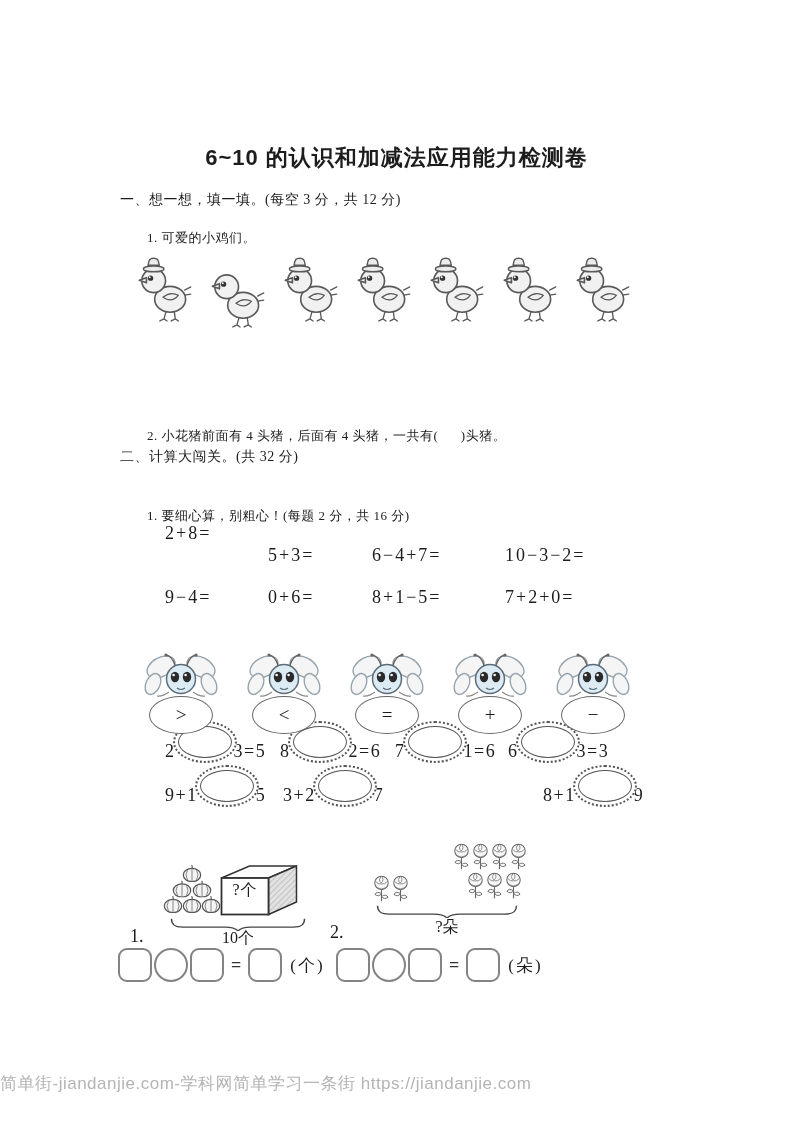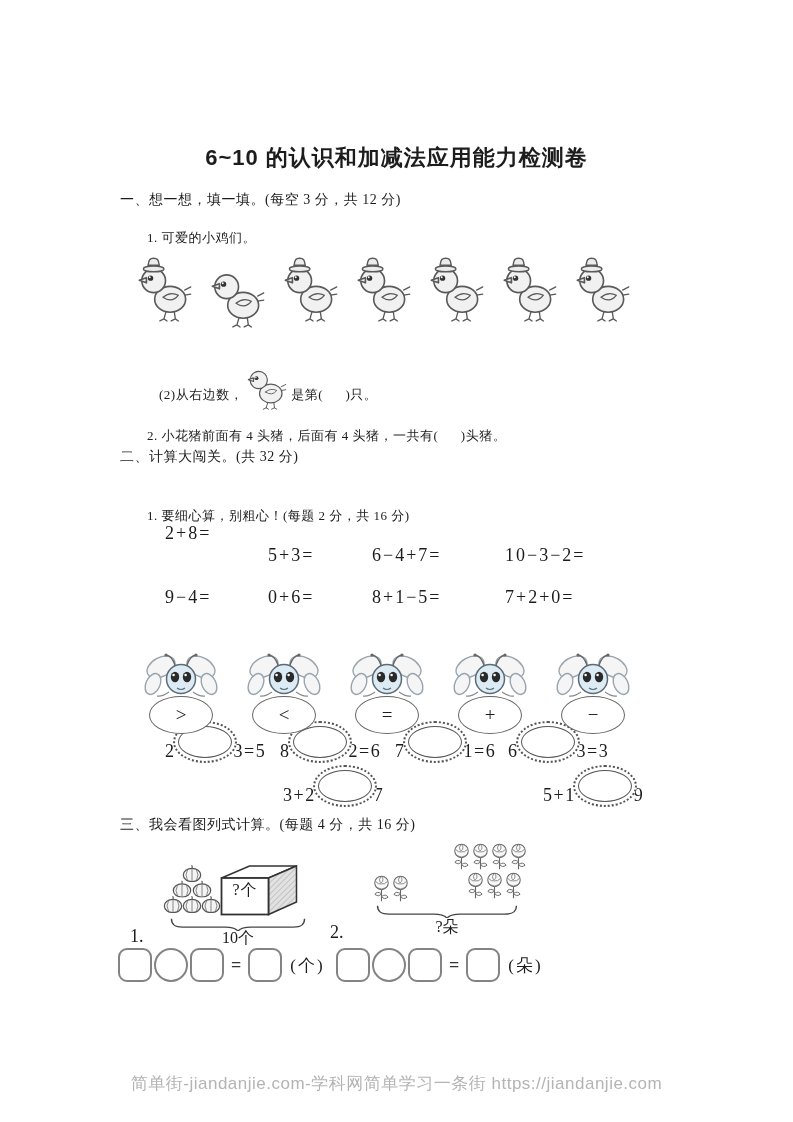--- a/index.html
+++ b/index.html
@@ -29,21 +29,21 @@
   .scallop::after{content:"";position:absolute;inset:3px;border-radius:50%;border:1.2px solid #555;}
   .agroup{position:absolute;display:flex;align-items:center;}
   .abox{width:34px;height:34px;border:2px solid #838383;border-radius:9px;
         background:#fff;margin-right:2px;box-sizing:border-box;}
   .acircle{border-radius:50%;}
   .aeq{font-size:18px;font-weight:bold;margin:0 7px 0 5px;color:#333;}
   .aunit{font-size:17px;margin-left:6px;letter-spacing:2px;}
   .fig-num{font-size:18px;}
   .fig-label{font-size:16px;text-align:center;}
   .qmark-box{font-size:16px;text-align:center;letter-spacing:1px;}
-  .footer{top:1072px;left:0;right:0;text-align:center;color:#b4b4b4;font-size:17px;
+  .footer{top:1072px;left:0;right:0;text-align:left;color:#b4b4b4;font-size:17px;
           font-family:"Liberation Sans","DejaVu Sans",sans-serif;letter-spacing:0.5px;}
   .flowrow{display:flex;}
 </style>
 </head>
 <body>
 
 <svg width="0" height="0" style="position:absolute" aria-hidden="true">
   <defs>
     <pattern id="hatch" width="4" height="4" patternUnits="userSpaceOnUse" patternTransform="rotate(45)">
       <rect width="4" height="4" fill="#e2e2e2"></rect>
@@ -140,27 +140,20 @@
         <use href="#sym-chick"></use>
         <use href="#sym-hat"></use>
       </svg>
     <svg class="chick" width="54" height="66" viewBox="0 0 52 64">
         <use href="#sym-chick"></use>
         <use href="#sym-hat"></use>
       </svg>
   </div>
 
 
-  <div class="abs sub2line" style="top:362px;left:159px">
-    <span class="itext txt">(2)从右边数，</span>
-    <svg width="40" height="48" viewBox="0 0 52 64">
-        <use href="#sym-chick"></use>
-      </svg>
-    <span class="itext txt">是第(&nbsp;&nbsp;&nbsp;&nbsp;&nbsp;&nbsp;)只。</span>
-  </div>
 
   <div class="abs itext" style="top:427px;left:147px">2. 小花猪前面有 4 头猪，后面有 4 头猪，一共有(&nbsp;&nbsp;&nbsp;&nbsp;&nbsp;&nbsp;)头猪。</div>
 
   <div class="abs shead" style="top:448px;left:120px">二、计算大闯关。(共 32 分)</div>
   <div class="abs itext" style="top:507px;left:147px">1. 要细心算，别粗心！(每题 2 分，共 16 分)</div>
 
   <span class="abs eqcell" style="top:523px;left:165px">2+8=</span>
   <span class="abs eqcell" style="top:545px;left:268px">5+3=</span>
   <span class="abs eqcell" style="top:545px;left:372px">6−4+7=</span>
   <span class="abs eqcell" style="top:545px;left:505px">10−3−2=</span>
@@ -217,32 +210,36 @@
     <span class="num">7</span>
       <span class="scallop"></span>
       <span class="num">1=6</span>
   </div>
   <div class="abs ov-item" style="top:721px;left:508px">
     <span class="num">6</span>
       <span class="scallop"></span>
       <span class="num">3=3</span>
   </div>
 
+  <div class="abs ov-item" style="top:765px;left:165px">
+    <span class="num">9+1</span>
+      <span class="scallop"></span>
+      <span class="num">5</span>
+  </div>
   <div class="abs ov-item" style="top:765px;left:283px">
     <span class="num">3+2</span>
       <span class="scallop"></span>
       <span class="num">7</span>
   </div>
   <div class="abs ov-item" style="top:765px;left:543px">
-    <span class="num">5+1</span>
+    <span class="num">8+1</span>
       <span class="scallop"></span>
       <span class="num">9</span>
   </div>
 
-  <div class="abs shead" style="top:816px;left:120px">三、我会看图列式计算。(每题 4 分，共 16 分)</div>
 
   <div class="abs" style="top:852px;left:130px;width:210px;height:100px">
     <svg class="abs" style="top:13px;left:33px" width="58" height="49" viewBox="0 0 58 49">
       <use href="#sym-pumpkin" x="19" y="0" width="20" height="17"></use>
       <use href="#sym-pumpkin" x="9" y="15.5" width="20" height="17"></use>
       <use href="#sym-pumpkin" x="29" y="15.5" width="20" height="17"></use>
       <use href="#sym-pumpkin" x="0" y="31" width="20" height="17"></use>
       <use href="#sym-pumpkin" x="19" y="31" width="20" height="17"></use>
       <use href="#sym-pumpkin" x="38" y="31" width="20" height="17"></use>
     </svg>

